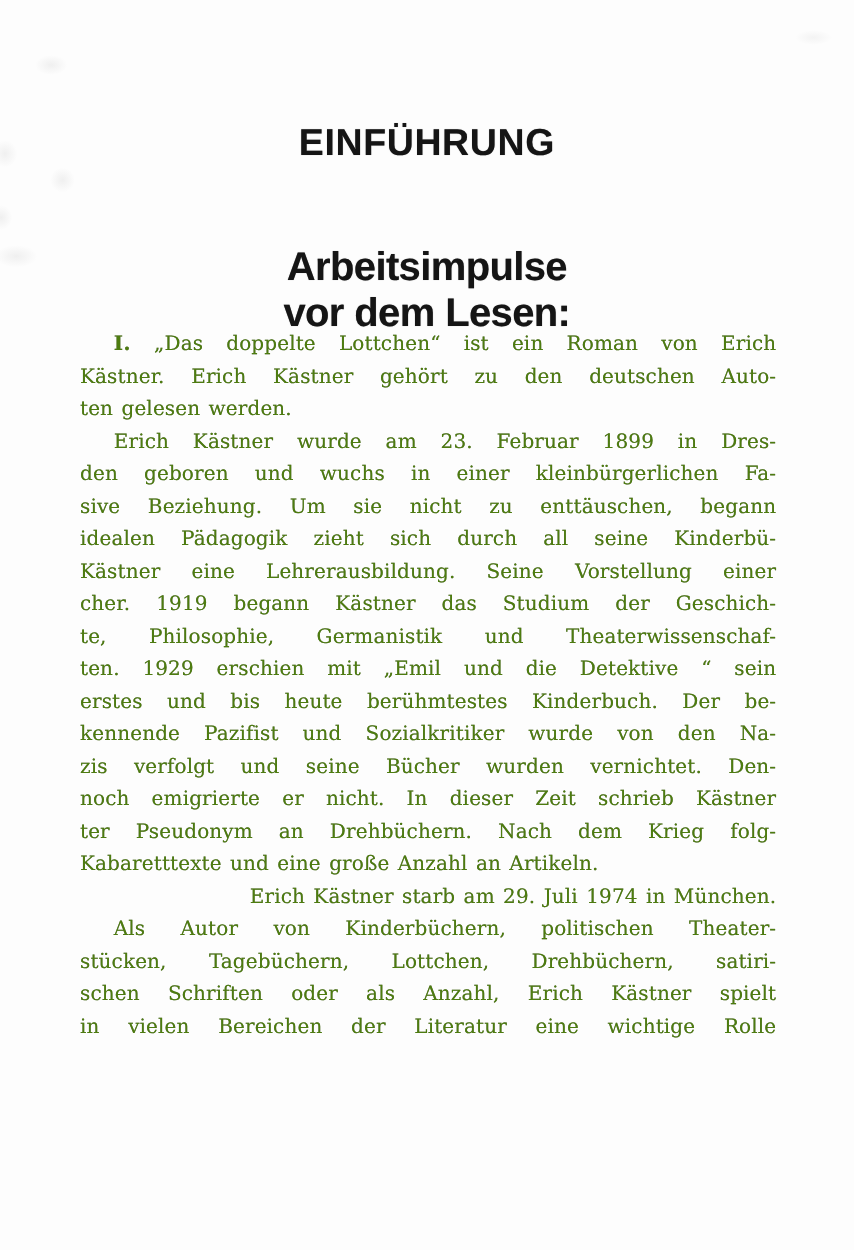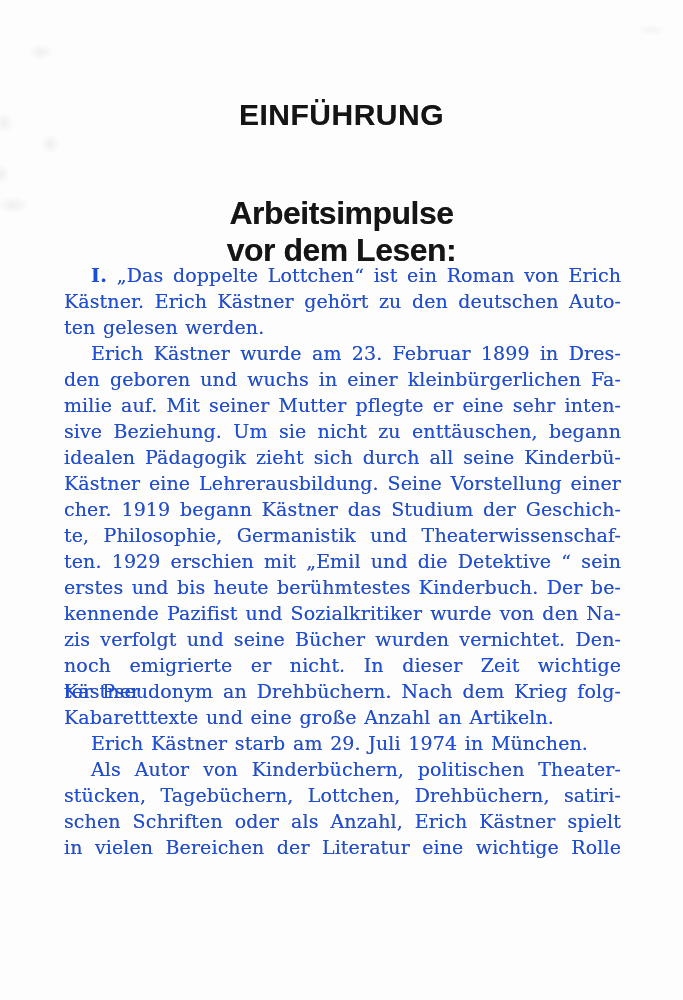--- a/index.html
+++ b/index.html
@@ -49,39 +49,40 @@
     font-size:32px;
     line-height:37px;
     letter-spacing:-0.5px;
     color:#151515;
     text-shadow:0 0 0.6px rgba(0,0,0,0.5);
   }
   .body-text{
     position:absolute;
     top:262px;left:64px;
     width:557px;
-    color:#1d4ed8;
-    font-size:19px;
+    color:#4d7c0f;
+    font-size:16px;
     line-height:26px;
     letter-spacing:0.1px;
     word-spacing:1.5px;
     text-shadow:0 0 0.5px rgba(43,43,43,0.55);
   }
   .body-text .line{
     height:26px;
     white-space:normal;
     overflow:visible;
   }
   .body-text .line.jfull{
     text-align:justify;
     text-align-last:justify;
     text-justify:inter-word;
   }
   .body-text .line.indent{
     padding-left:27px;
+    text-align:right;
   }
   .body-text b{
     font-weight:bold;
     letter-spacing:0.3px;
   }
 </style>
 </head>
 <body>
 
 <div class="page">
@@ -99,31 +100,30 @@
     <span>Arbeitsimpulse</span><br>
     <span>vor dem Lesen:</span>
   </h2>
 
   <div class="body-text">
       <div class="line jfull indent"><b>I.</b> „Das doppelte Lottchen“ ist ein Roman von Erich</div>
       <div class="line jfull">Kästner. Erich Kästner gehört zu den deutschen Auto-</div>
       <div class="line">ten gelesen werden.</div>
       <div class="line jfull indent">Erich Kästner wurde am 23. Februar 1899 in Dres-</div>
       <div class="line jfull">den geboren und wuchs in einer kleinbürgerlichen Fa-</div>
-      <div class="line jfull">milie auf. Mit seiner Mutter pflegte er eine sehr inten-</div>
       <div class="line jfull">sive Beziehung. Um sie nicht zu enttäuschen, begann</div>
       <div class="line jfull">idealen Pädagogik zieht sich durch all seine Kinderbü-</div>
       <div class="line jfull">Kästner eine Lehrerausbildung. Seine Vorstellung einer</div>
       <div class="line jfull">cher. 1919 begann Kästner das Studium der Geschich-</div>
       <div class="line jfull">te, Philosophie, Germanistik und Theaterwissenschaf-</div>
       <div class="line jfull">ten. 1929 erschien mit „Emil und die Detektive “ sein</div>
       <div class="line jfull">erstes und bis heute berühmtestes Kinderbuch. Der be-</div>
       <div class="line jfull">kennende Pazifist und Sozialkritiker wurde von den Na-</div>
       <div class="line jfull">zis verfolgt und seine Bücher wurden vernichtet. Den-</div>
-      <div class="line jfull">noch emigrierte er nicht. In dieser Zeit wichtige Kästner</div>
+      <div class="line jfull">noch emigrierte er nicht. In dieser Zeit schrieb Kästner</div>
       <div class="line jfull">ter Pseudonym an Drehbüchern. Nach dem Krieg folg-</div>
       <div class="line">Kabaretttexte und eine große Anzahl an Artikeln.</div>
       <div class="line indent">Erich Kästner starb am 29. Juli 1974 in München.</div>
       <div class="line jfull indent">Als Autor von Kinderbüchern, politischen Theater-</div>
       <div class="line jfull">stücken, Tagebüchern, Lottchen, Drehbüchern, satiri-</div>
       <div class="line jfull">schen Schriften oder als Anzahl, Erich Kästner spielt</div>
       <div class="line jfull">in vielen Bereichen der Literatur eine wichtige Rolle</div>
     </div>
 
 </div>

